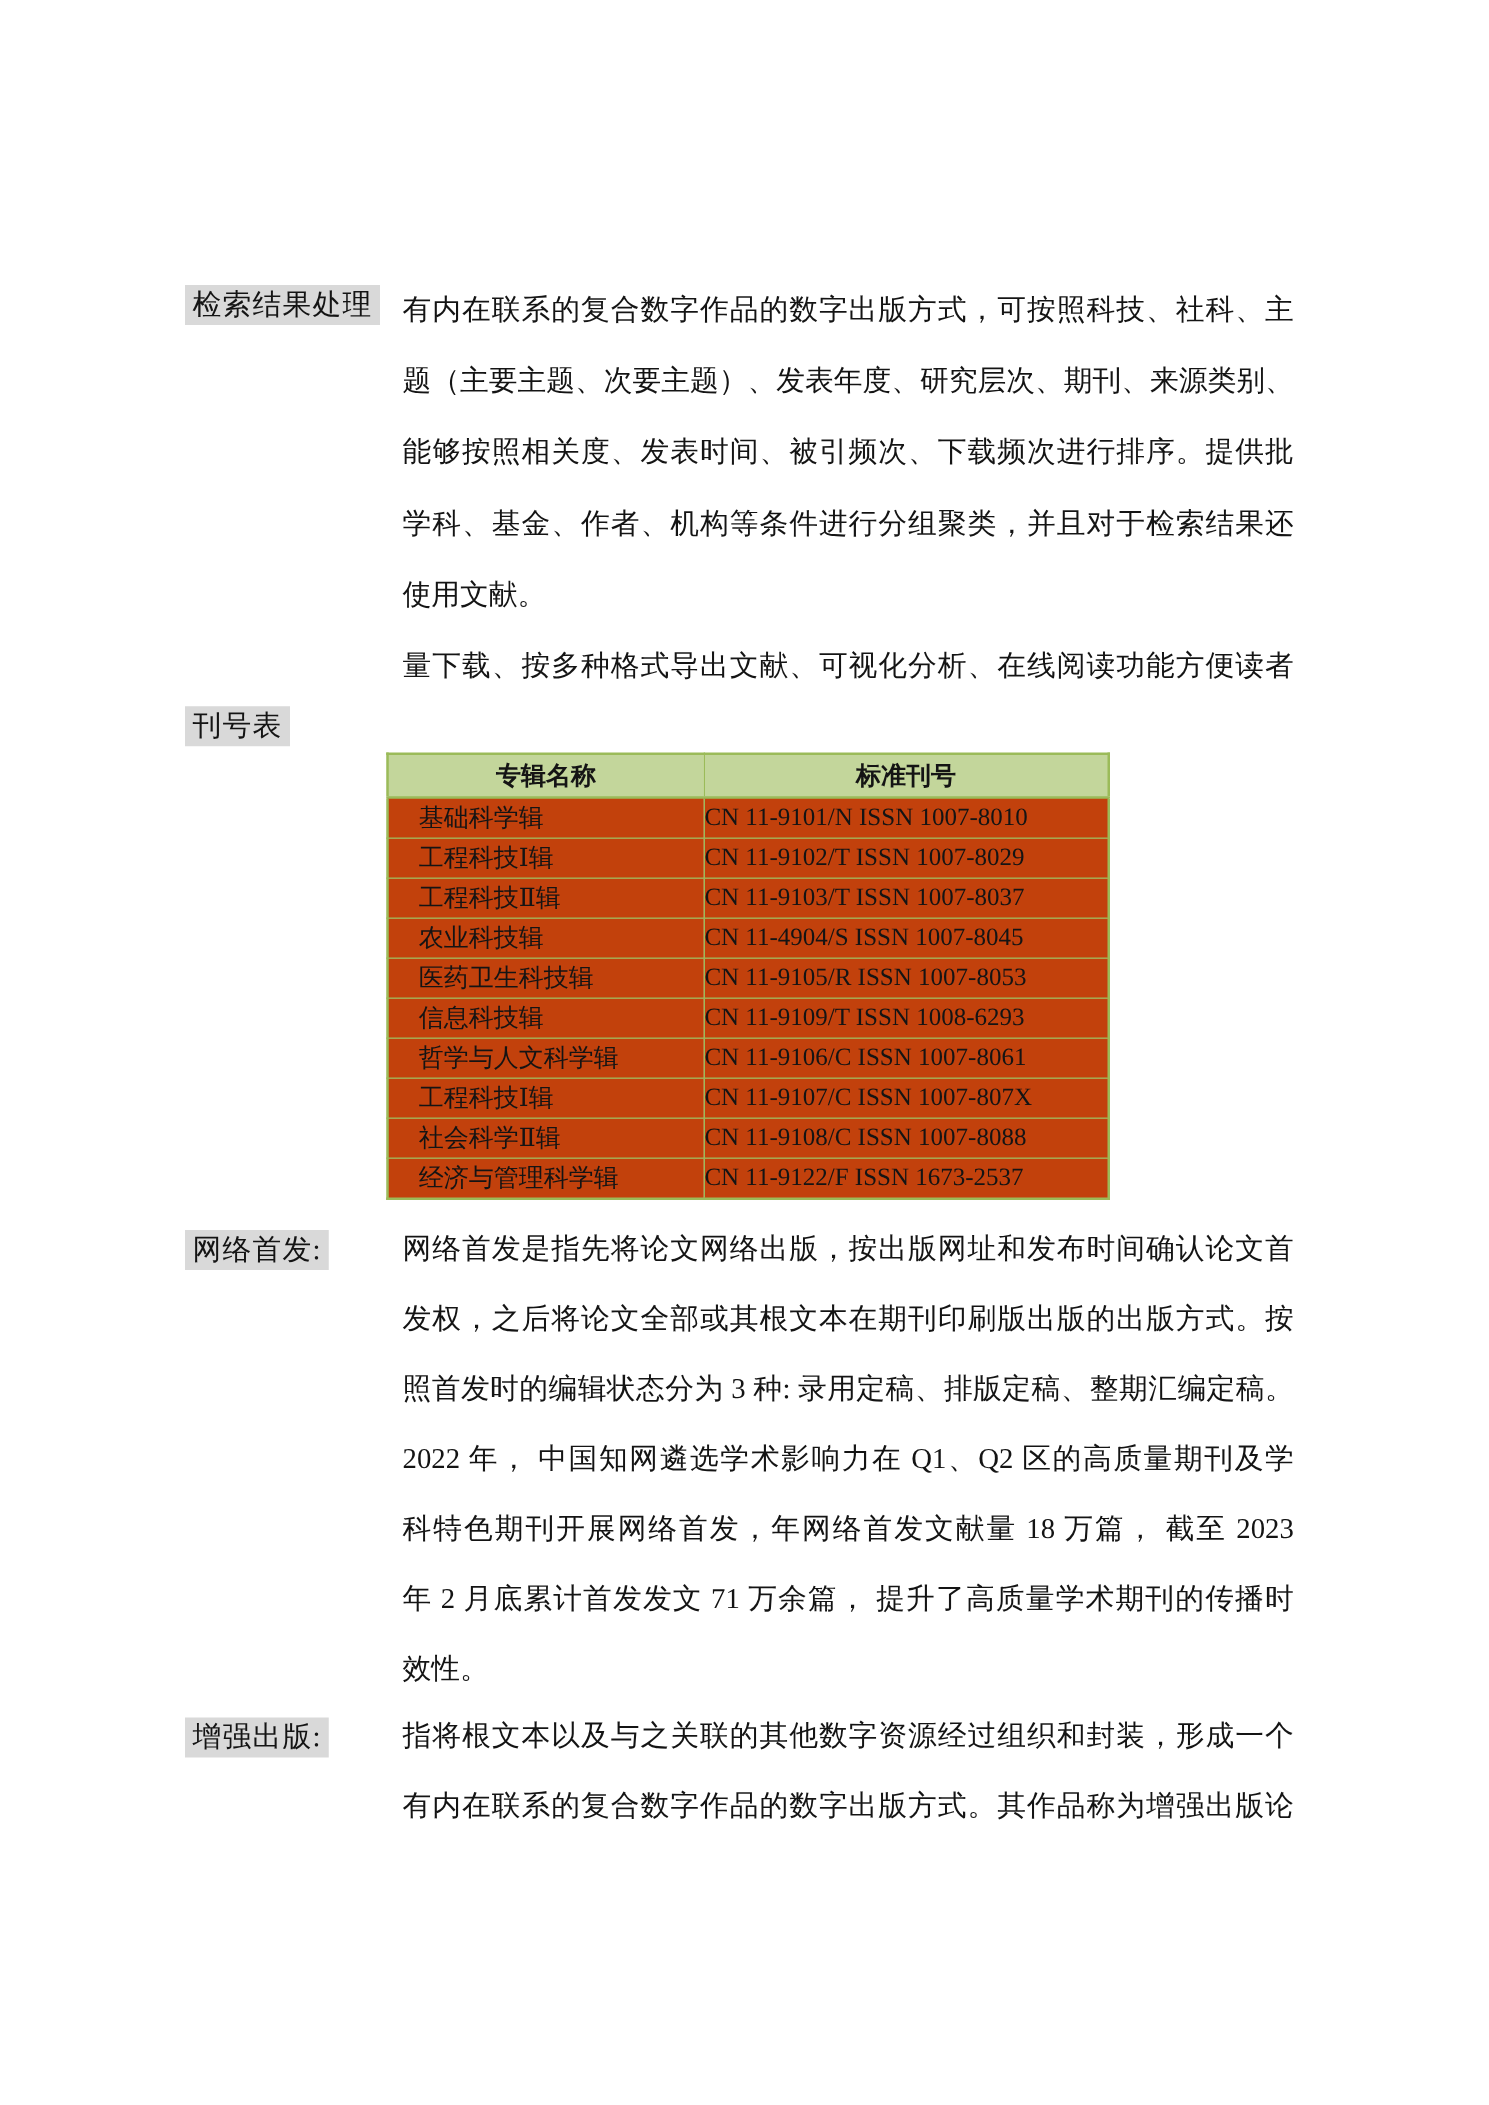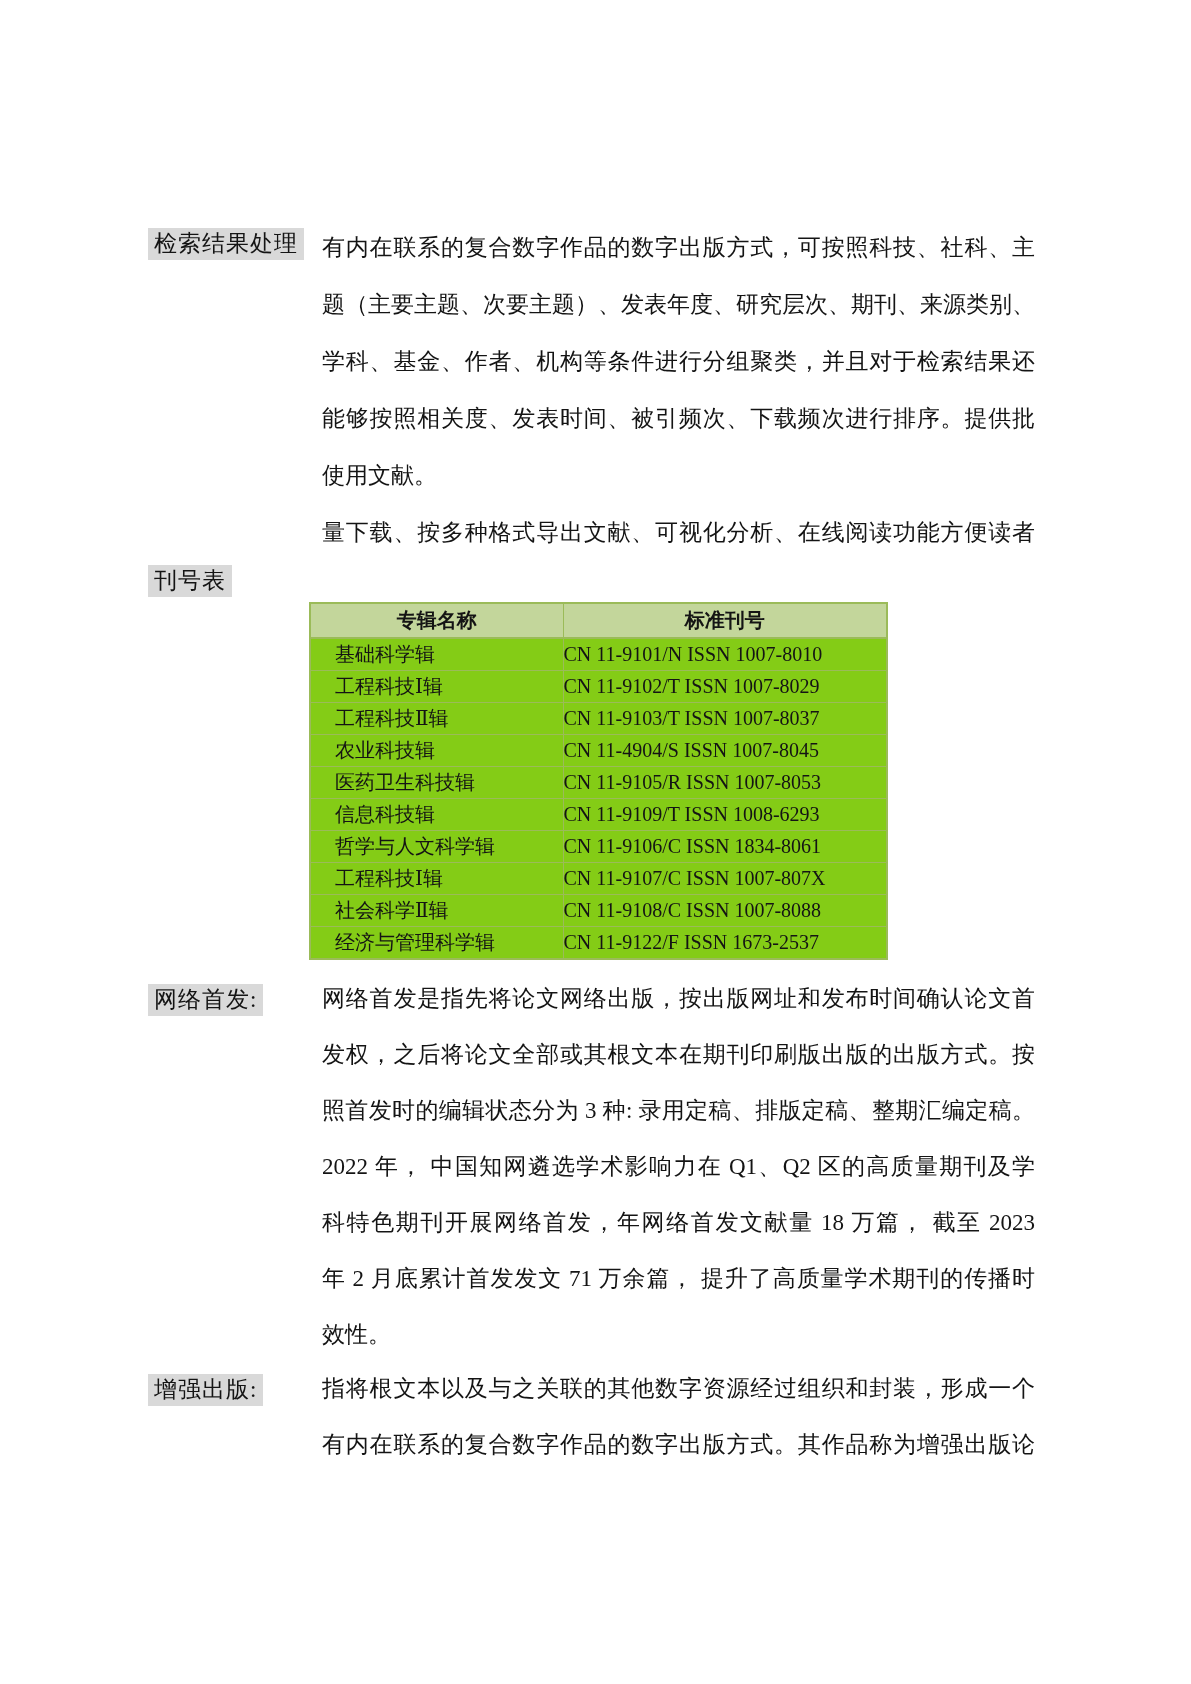--- a/index.html
+++ b/index.html
@@ -57,39 +57,39 @@
     background:#c3d69b;
     height:33px;
     font-weight:bold;
     text-align:center;
     border-bottom:2px solid #9bbb59;
     padding:0;
   }
   .journal-table td{
     height:31px;
     padding:0;
-    background:#84cc16;
+    background:#c2410c;
   }
   .journal-table td.col-name{text-align:left;padding-left:24px;}
   .journal-table td.col-code{}
   .col-w-name{width:253px;}
   .col-w-code{width:324px;}
 </style>
 </head>
 <body>
 
 <div class="page">
 
   <span class="term-label" style="top:228px;">检索结果处理</span>
 
   <div class="para para-1" style="top:219px;">
     <div class="line">有内在联系的复合数字作品的数字出版方式，可按照科技、社科、主</div>
     <div class="line">题（主要主题、次要主题）、发表年度、研究层次、期刊、来源类别、</div>
+    <div class="line">能够按照相关度、发表时间、被引频次、下载频次进行排序。提供批</div>
     <div class="line">学科、基金、作者、机构等条件进行分组聚类，并且对于检索结果还</div>
-    <div class="line">能够按照相关度、发表时间、被引频次、下载频次进行排序。提供批</div>
     <div class="line last">使用文献。</div>
     <div class="line">量下载、按多种格式导出文献、可视化分析、在线阅读功能方便读者</div>
   </div>
 
   <span class="term-label" style="top:565px;">刊号表</span>
 
   <table class="journal-table">
     <colgroup>
       <col class="col-w-name">
       <col class="col-w-code">
@@ -118,21 +118,21 @@
     <tr>
       <td class="col-name">医药卫生科技辑</td>
       <td class="col-code">CN 11-9105/R ISSN 1007-8053</td>
     </tr>
     <tr>
       <td class="col-name">信息科技辑</td>
       <td class="col-code">CN 11-9109/T ISSN 1008-6293</td>
     </tr>
     <tr>
       <td class="col-name">哲学与人文科学辑</td>
-      <td class="col-code">CN 11-9106/C ISSN 1834-8061</td>
+      <td class="col-code">CN 11-9106/C ISSN 1007-8061</td>
     </tr>
     <tr>
       <td class="col-name">工程科技Ⅰ辑</td>
       <td class="col-code">CN 11-9107/C ISSN 1007-807X</td>
     </tr>
     <tr>
       <td class="col-name">社会科学Ⅱ辑</td>
       <td class="col-code">CN 11-9108/C ISSN 1007-8088</td>
     </tr>
     <tr>

